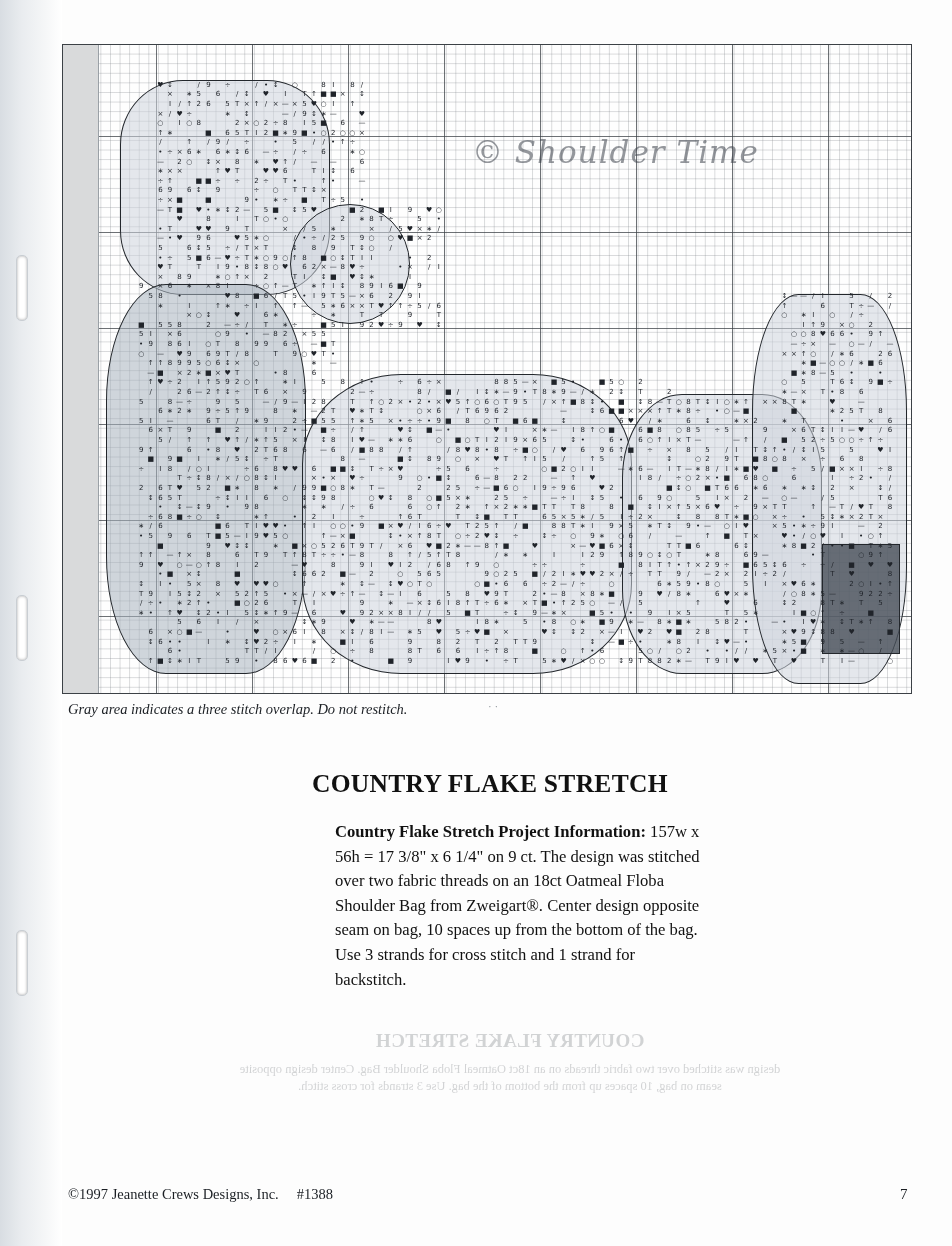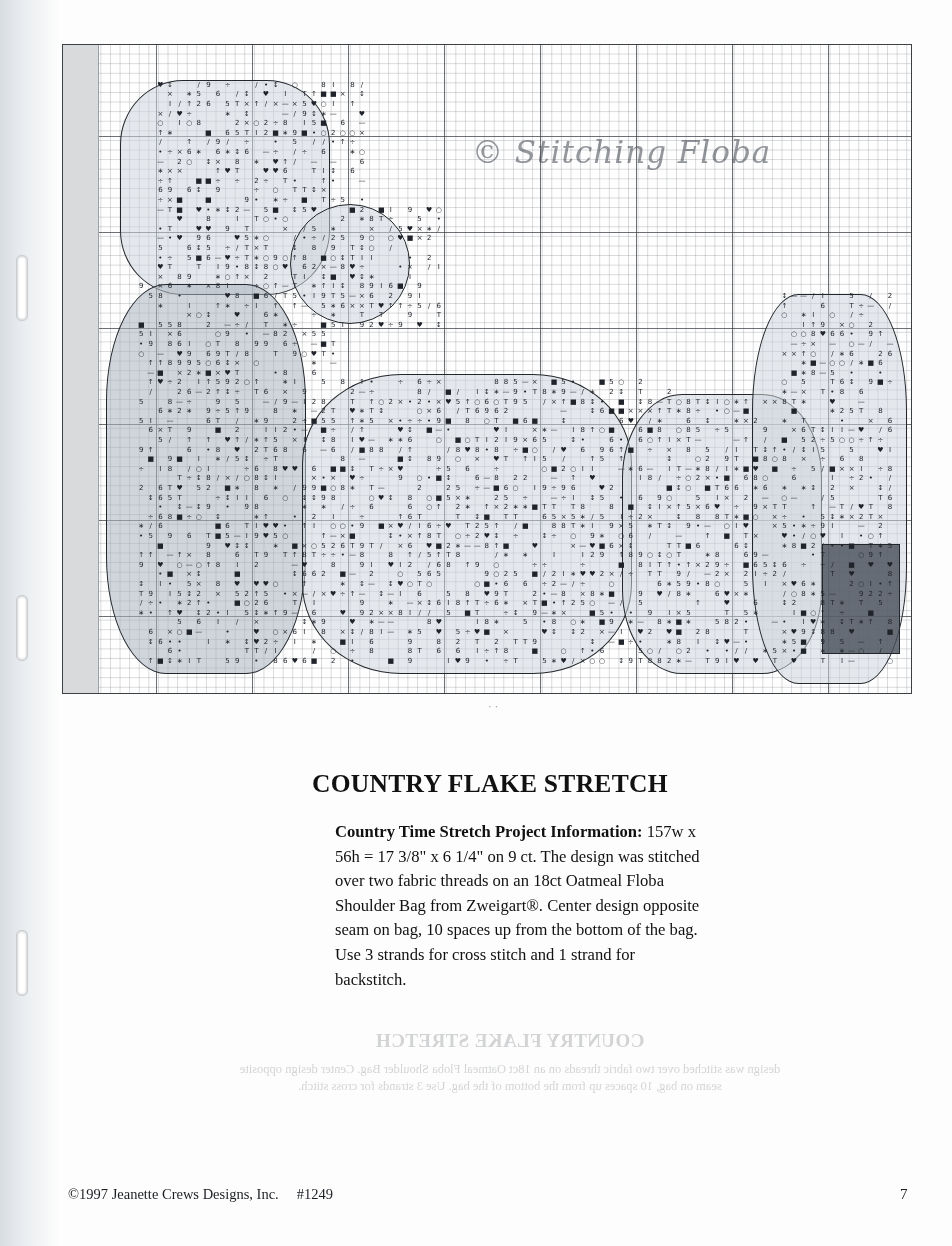--- a/index.html
+++ b/index.html
@@ -2245,40 +2245,41 @@
         <div class="sym-cell" style="left: 652.8px; top: 604.8px;">♥</div>
         <div class="sym-cell" style="left: 672px; top: 604.8px;">T</div>
         <div class="sym-cell" style="left: 691.2px; top: 604.8px;">♥</div>
         <div class="sym-cell" style="left: 720px; top: 604.8px;">T</div>
         <div class="sym-cell" style="left: 739.2px; top: 604.8px;">I</div>
         <div class="sym-cell" style="left: 748.8px; top: 604.8px;">—</div>
         <div class="sym-cell" style="left: 787.2px; top: 604.8px;">○</div>
       </div>
     <div class="chart-border"></div>
 
-    <div class="watermark">© Stitching Floba</div>
+    <div class="watermark">© Shoulder Time</div>
   </div>
 
+  <div class="chart-caption">Gray area indicates a three stitch overlap. Do not restitch.</div>
   <div class="stray-mark">· ·</div>
 
   <div class="title">COUNTRY FLAKE STRETCH</div>
 
   <div class="info">
-    <b>Country Time Stretch Project Information:</b>
+    <b>Country Flake Stretch Project Information:</b>
     <span>157w x 56h = 17 3/8" x 6 1/4" on 9 ct. The</span>
     <span>design was stitched over two fabric threads on an</span>
     <span>18ct Oatmeal Floba Shoulder Bag from Zweigart®.</span>
     <span>Center design opposite seam on bag, 10 spaces up</span>
     <span>from the bottom of the bag. Use 3 strands for cross</span>
     <span>stitch and 1 strand for backstitch.</span>
   </div>
 
   <div class="bleed">
     <div class="b-title">COUNTRY FLAKE STRETCH</div>
     <div class="b-body">design was stitched over two fabric threads on an 18ct Oatmeal Floba Shoulder Bag. Center design opposite seam on bag, 10 spaces up from the bottom of the bag. Use 3 strands for cross stitch.</div>
   </div>
 
   <div class="footer-left">
-    <span>©1997  Jeanette Crews Designs, Inc.</span><span class="sep"></span><span>#1249</span>
+    <span>©1997  Jeanette Crews Designs, Inc.</span><span class="sep"></span><span>#1388</span>
   </div>
   <div class="footer-page">7</div>
 
 </div>
 
 </body></html>

